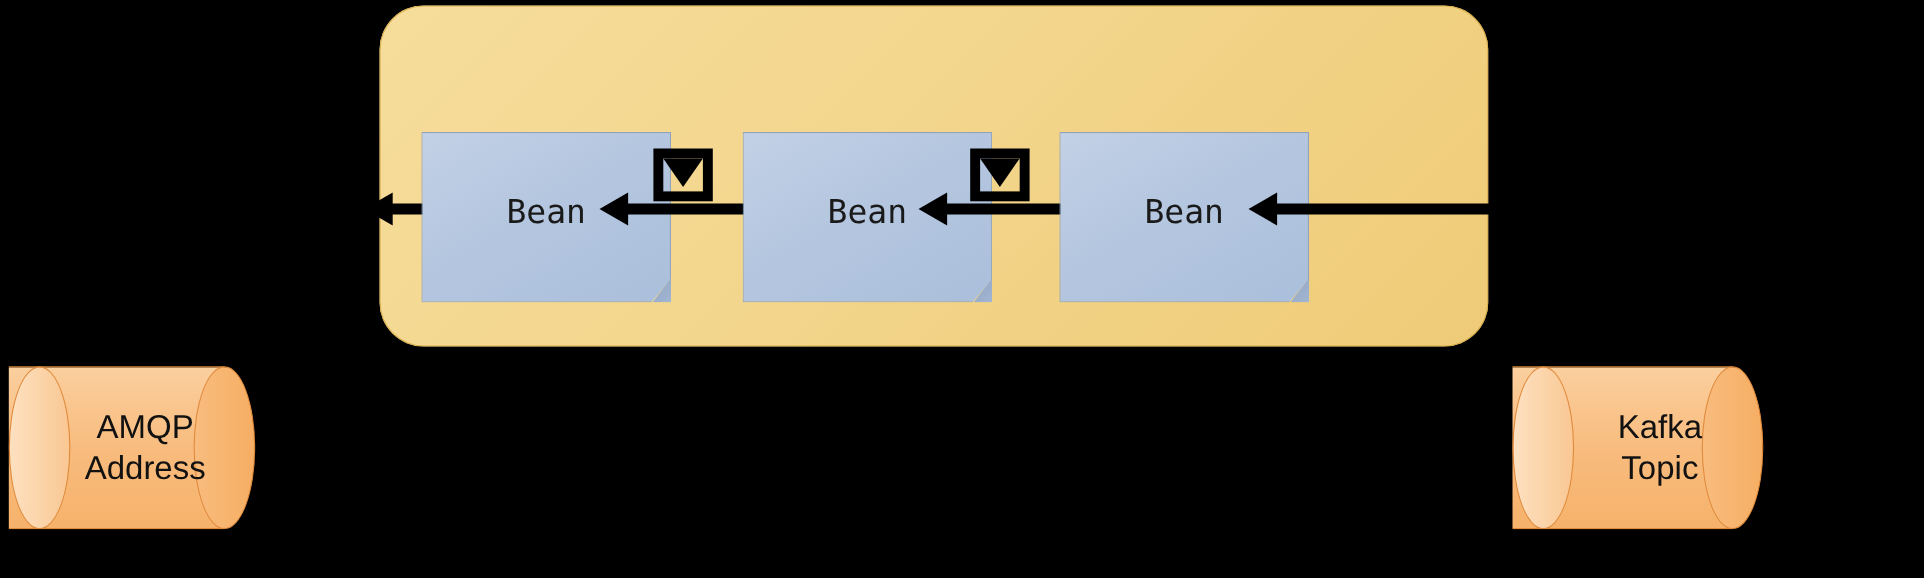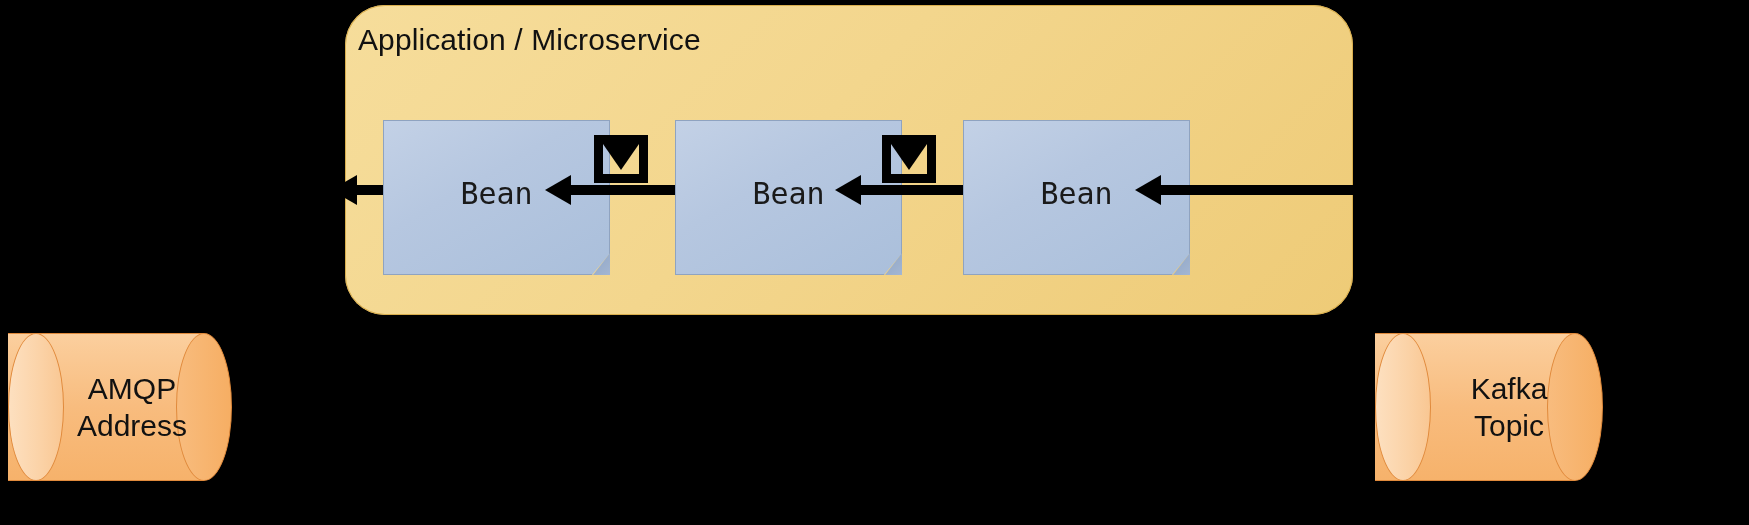--- a/index.html
+++ b/index.html
@@ -210,21 +210,20 @@
     width: 200px;
   }
   .cyl-kafka .cyl-label { padding-left: 34px; }
 </style>
 </head>
 <body>
 
 <div id="stage">
 
   <div class="app-container">
-    <div class="app-title">Application / Microservice</div>
 
     <div class="arrow arrow-in-left">
       <div class="shaft"></div>
       <div class="head"></div>
     </div>
 
     <div class="bean bean-1">
       <div class="paper"></div>
       <div class="fold"></div>
       <div class="bean-label">Bean</div>

